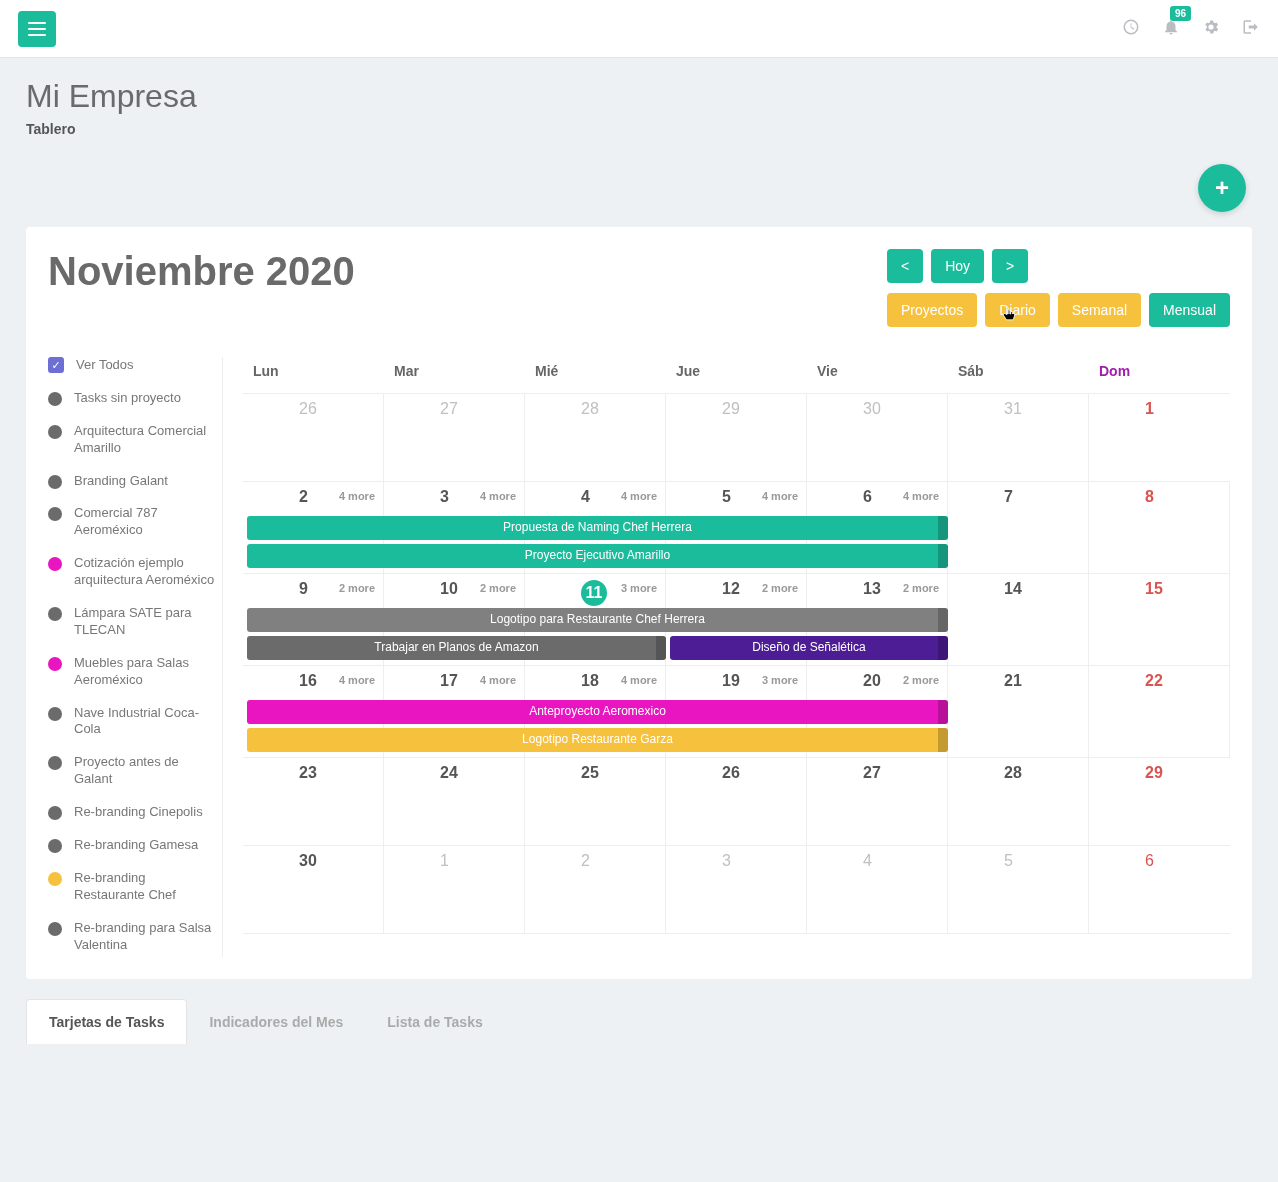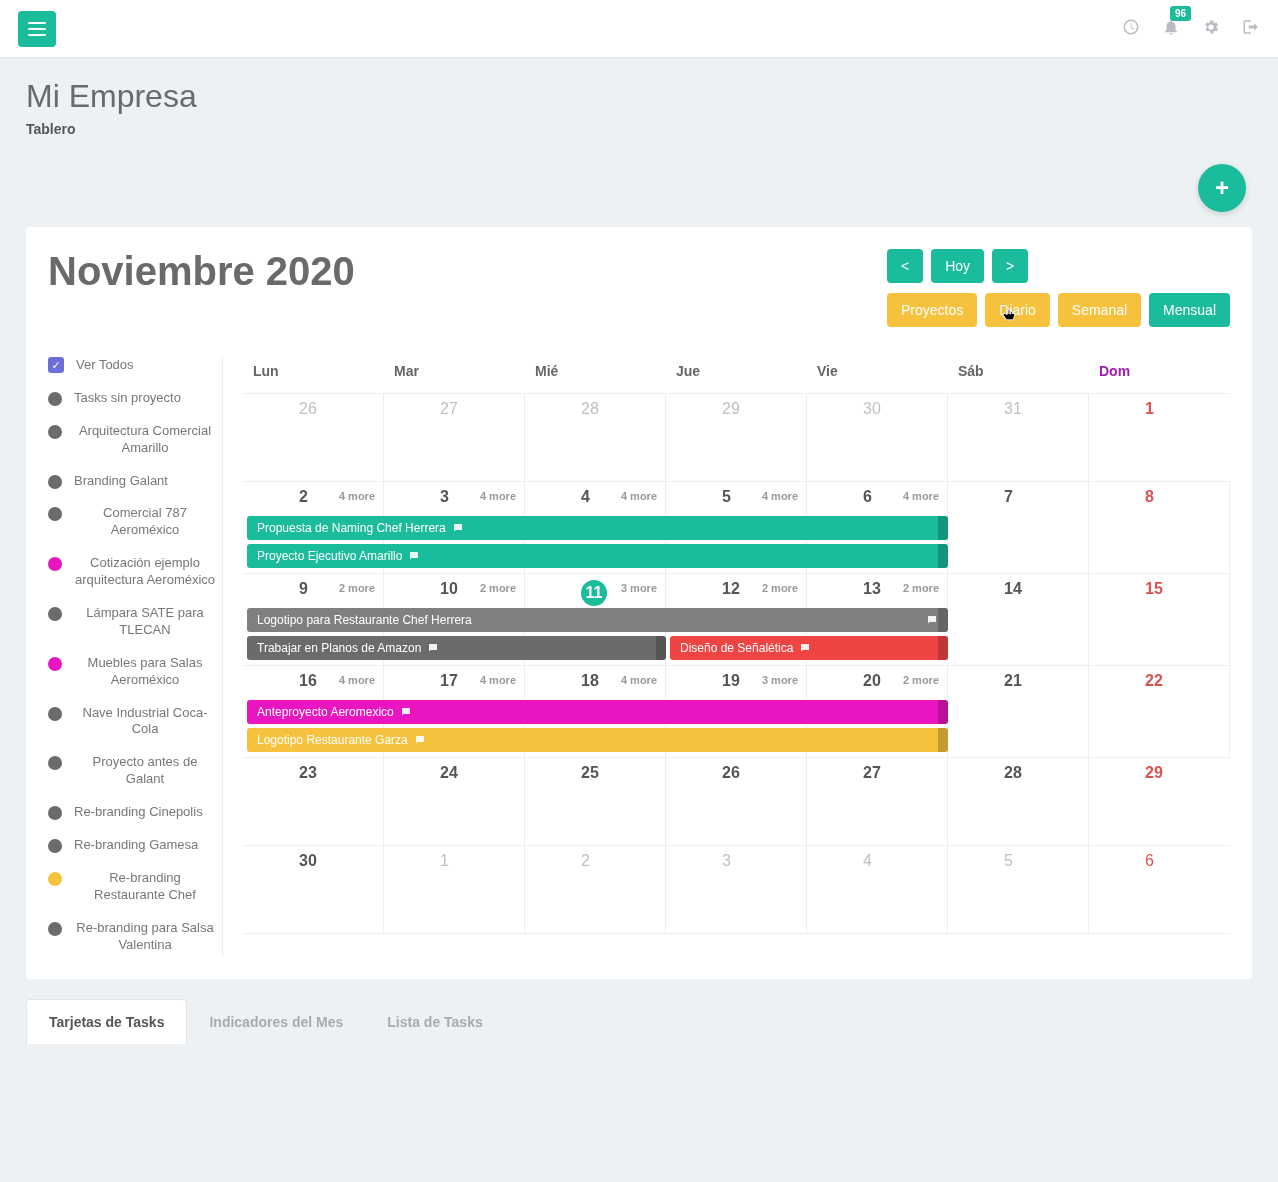--- a/index.html
+++ b/index.html
@@ -121,21 +121,20 @@
   overflow: hidden;
 }
 .proj-item {
   display: flex;
   align-items: flex-start;
   gap: 12px;
   margin-bottom: 16px;
   font-size: 13px;
   color: #777;
   cursor: pointer;
-  text-align: center;
 }
 .proj-dot {
   width: 14px;
   height: 14px;
   border-radius: 7px;
   flex-shrink: 0;
   margin-top: 2px;
 }
 .checkbox-sq {
   width: 16px;
@@ -212,20 +211,21 @@
   height: 24px;
   margin: 2px 2px 3px 2px;
   border-radius: 3px;
   color: #fff;
   font-size: 12px;
   padding: 4px 10px;
   display: flex;
   align-items: center;
   gap: 6px;
   position: relative;
+  flex-direction: column;
 }
 .evt .grip {
   position: absolute;
   right: 0;
   top: 0;
   bottom: 0;
   width: 10px;
   background: rgba(0,0,0,.2);
   border-radius: 0 3px 3px 0;
 }
@@ -451,21 +451,21 @@
                 <span class="grip"></span>
               </div>
               <div class="evt" style="background: rgb(107, 107, 107); position: absolute; top: 28px; left: calc(0% + 2px); width: calc(42.8571% - 4px);">
                 <span>Trabajar en Planos de Amazon</span>
                 <svg class="chat-icon" viewBox="0 0 24 24">
                   <path d="M4 4h16v12H7l-3 3z"></path>
                   <path d="M8 20l3-3h9V6" fill="none" stroke="#fff" stroke-width="0"></path>
                 </svg>
                 <span class="grip"></span>
               </div>
-              <div class="evt" style="background: #ef4444; position: absolute; top: 28px; left: calc(42.8571% + 2px); width: calc(28.5714% - 4px);">
+              <div class="evt" style="background: #4c1d95; position: absolute; top: 28px; left: calc(42.8571% + 2px); width: calc(28.5714% - 4px);">
                 <span>Diseño de Señalética</span>
                 <svg class="chat-icon" viewBox="0 0 24 24">
                   <path d="M4 4h16v12H7l-3 3z"></path>
                   <path d="M8 20l3-3h9V6" fill="none" stroke="#fff" stroke-width="0"></path>
                 </svg>
                 <span class="grip"></span>
               </div>
             </div>
           </div>
           <div class="week" style="min-height: 92px;">

